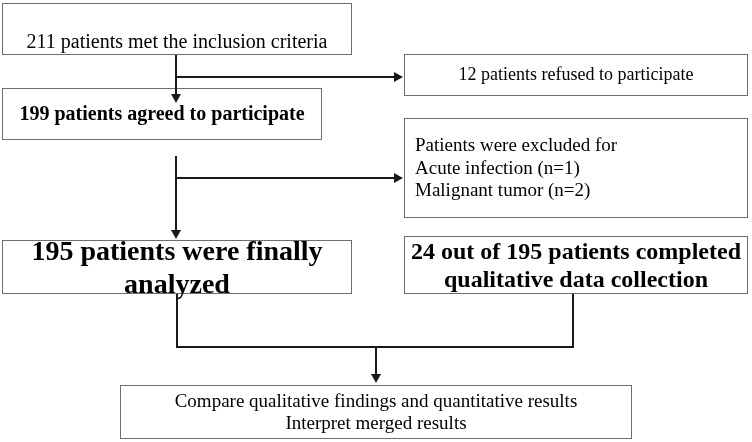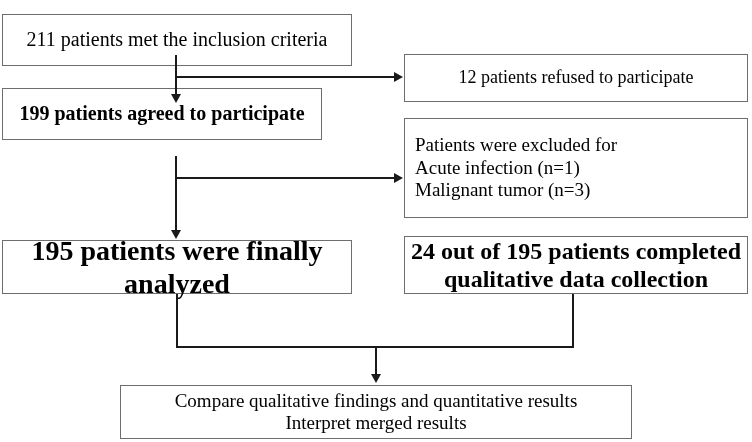--- a/index.html
+++ b/index.html
@@ -63,22 +63,22 @@
   .arrow-right {
     position: absolute;
     width: 0;
     height: 0;
     border-top: 5px solid transparent;
     border-bottom: 5px solid transparent;
     border-left: 9px solid #1a1a1a;
   }
 
   
-  #node-included      { left: 2px;   top: 14px;   width: 350px; height: 52px;  font-size: 20px; }
-  #node-refused       { left: 404px; top: 54px;  width: 344px; height: 48px;  font-size: 18px; }
+  #node-included      { left: 2px;   top: 3px;   width: 350px; height: 52px;  font-size: 20px; align-items: flex-end; }
+  #node-refused       { left: 404px; top: 54px;  width: 344px; height: 42px;  font-size: 18px; }
   #node-agreed        { left: 2px;   top: 88px; width: 320px; height: 52px;  font-size: 20px; font-weight: bold; }
   #node-excluded      { left: 404px; top: 118px; width: 344px; height: 100px; font-size: 19px; }
   #node-analyzed      { left: 2px;   top: 240px; width: 350px; height: 54px;  font-size: 28px; }
   #node-qualitative   { left: 404px; top: 236px; width: 344px; height: 58px;  font-size: 24px; }
   #node-merge         { left: 120px; top: 385px; width: 512px; height: 54px;  font-size: 19px; }
 </style>
 </head>
 <body>
 
 <div id="canvas">
@@ -91,21 +91,21 @@
     <span class="txt">12 patients refused to participate</span>
   </div>
 
   <div class="node" id="node-agreed">
     <span class="txt">199 patients agreed to participate</span>
   </div>
 
   <div class="node left-align" id="node-excluded">
     <span class="txt">Patients were excluded for
 Acute infection (n=1)
-Malignant tumor (n=3)</span>
+Malignant tumor (n=2)</span>
   </div>
 
   <div class="node bold" id="node-analyzed">
     <span class="txt">195 patients were finally analyzed</span>
   </div>
 
   <div class="node bold" id="node-qualitative">
     <span class="txt">24 out of 195 patients completed
 qualitative data collection</span>
   </div>

